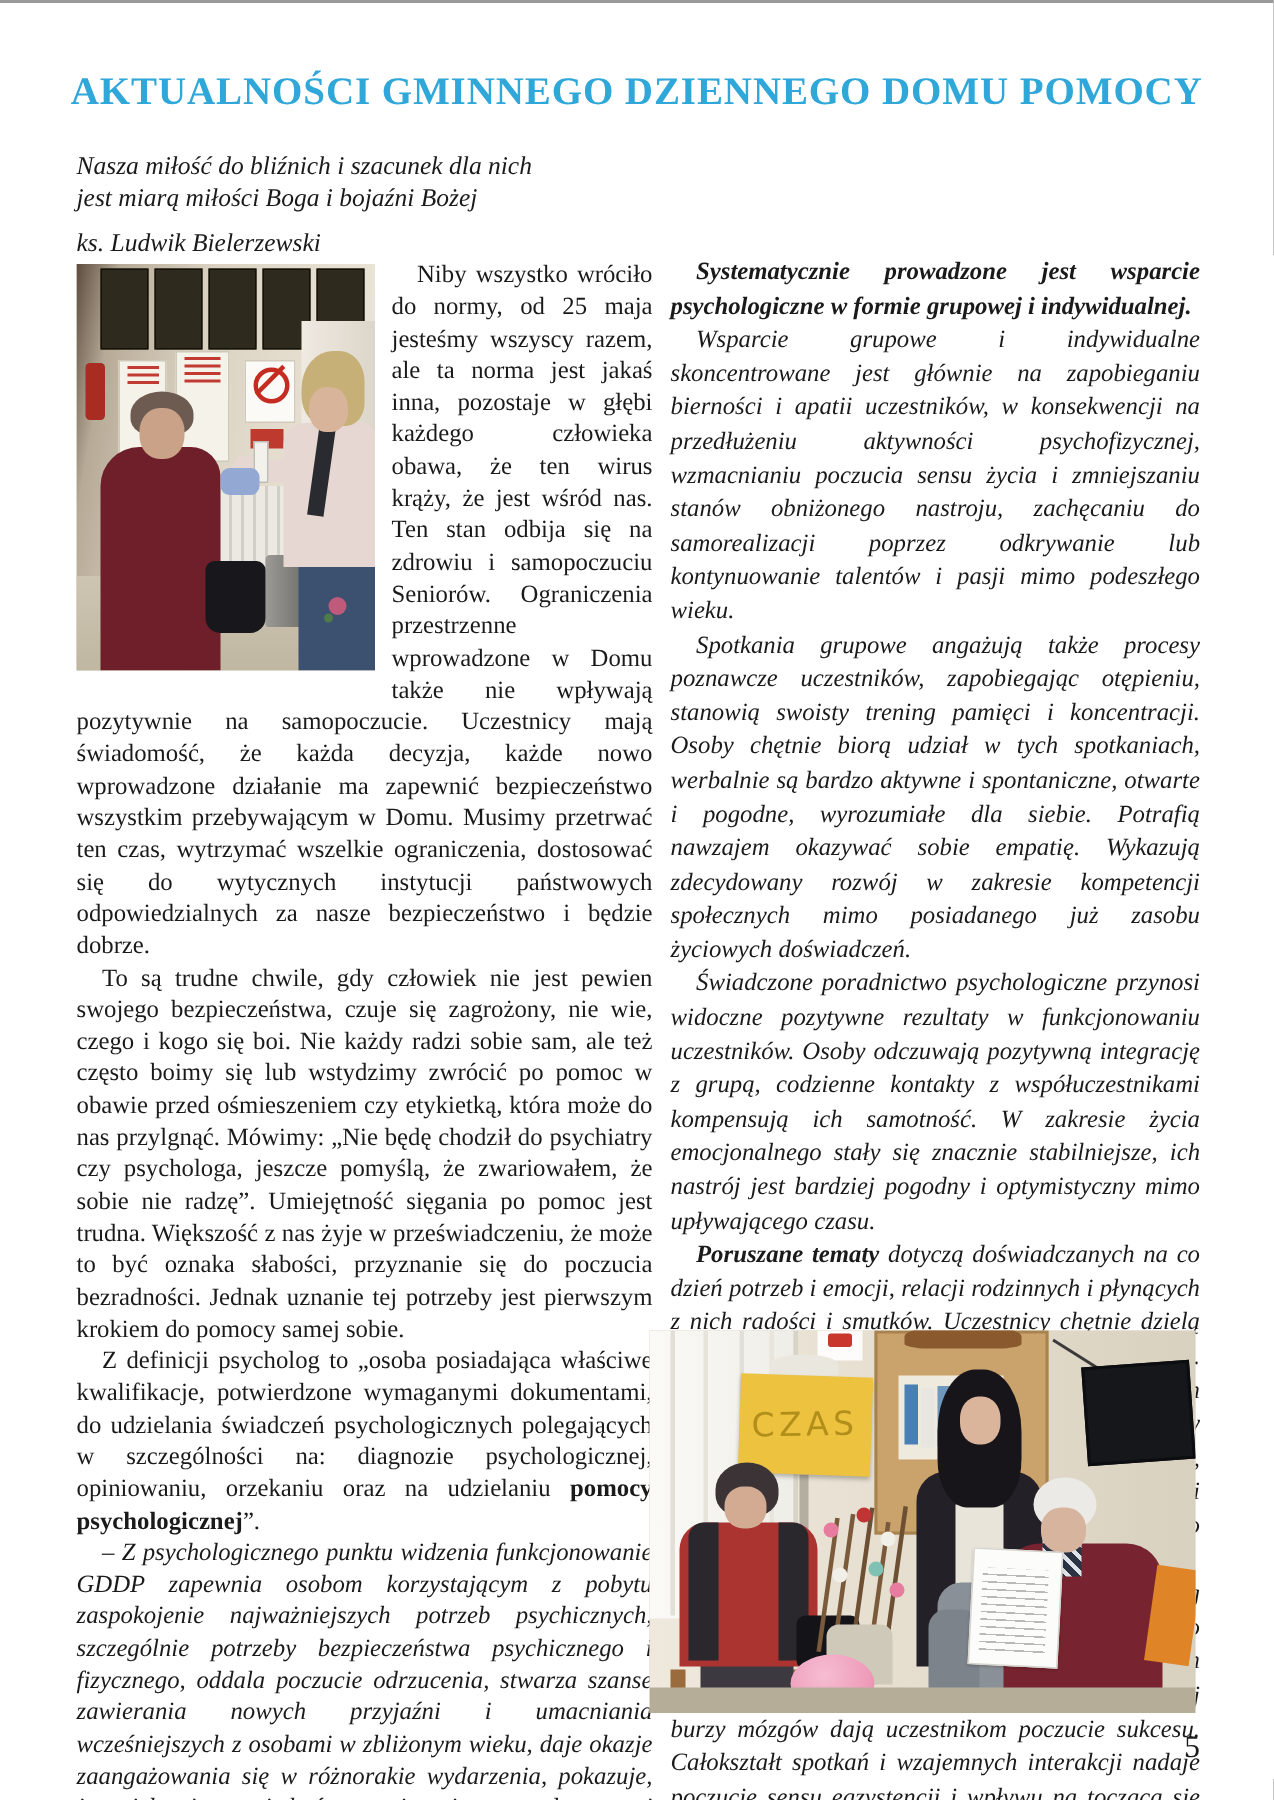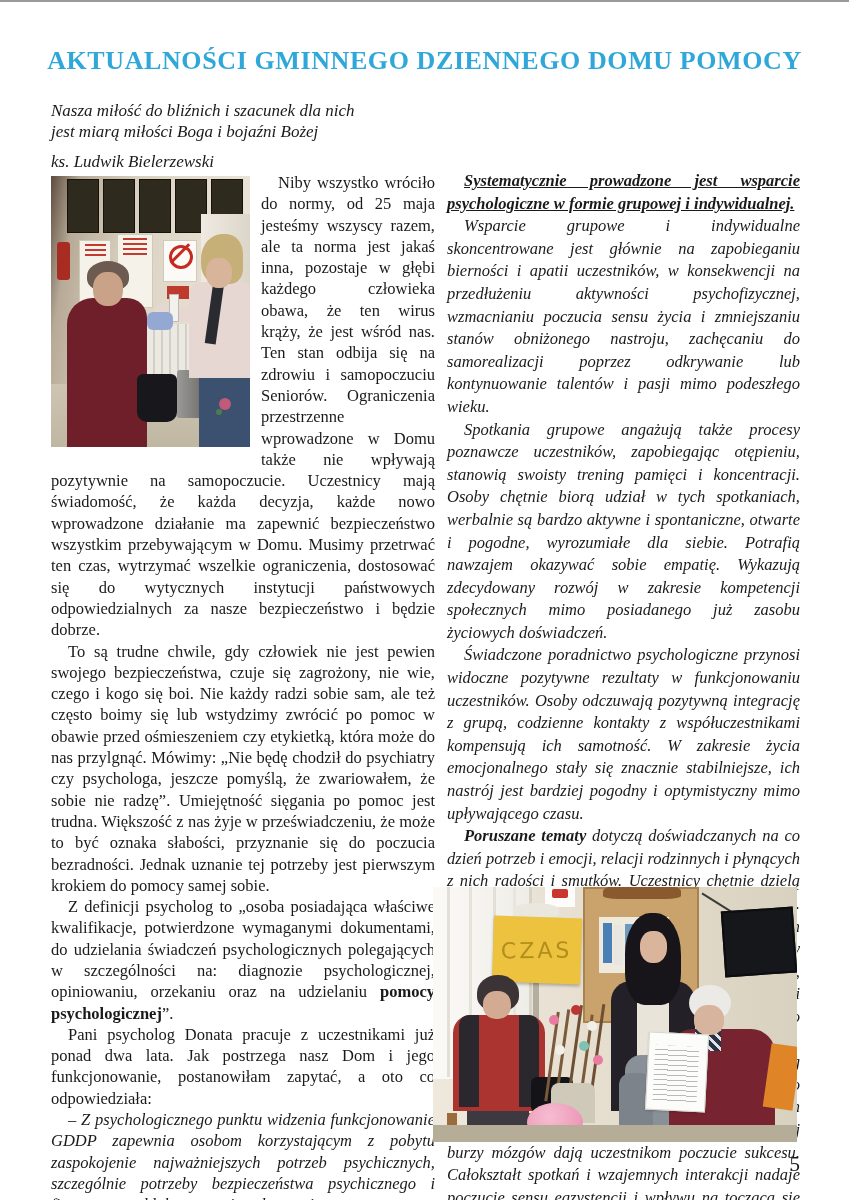--- a/index.html
+++ b/index.html
@@ -13,21 +13,21 @@
   .page-title{
     left:0;top:44px;width:849px;text-align:center;
     font-size:26px;letter-spacing:0.6px;font-weight:bold;
   }
   .epigraph{left:51px;top:98px;width:420px;font-style:italic;font-size:17px;line-height:21px;}
   .epigraph-author{left:51px;top:150px;width:420px;font-style:italic;font-size:17px;}
   .col{text-align:justify;font-size:16.5px;}
   .col p{margin:0;text-indent:17px;}
   #left-col{left:51px;top:170px;width:384px;line-height:21.3px;}
   #right-col{left:447px;top:168px;width:353px;line-height:22.6px;font-style:italic;}
-  .lead-bold{font-weight:bold;text-decoration:underline;}
+  .lead-bold{font-weight:bold;}
   .italic-answer{font-style:italic;}
   b.inline{font-weight:bold;}
   .page-number{left:0;top:1150px;width:800px;text-align:right;font-size:21px;}
   
   .photo{overflow:hidden;background:#d9d0c0;}
   #photo-top{float:left;position:relative;width:199px;height:271px;margin:4px 11px 3px 0;}
   #photo-bottom{left:433px;top:885px;width:364px;height:255px;z-index:5;}
   .shape{position:absolute;}
   
   .p1-wall{left:0;top:0;width:199px;height:271px;
@@ -162,21 +162,20 @@
       <div class="shape p1-woman2-arm"></div>
       <div class="shape p1-bottle"></div>
       <div class="shape p1-glove"></div>
       <div class="shape p1-woman2-hair"></div>
       <div class="shape p1-woman2-face"></div>
     </div>
 
     <p>Niby wszystko wróciło do normy, od 25 maja jesteśmy wszyscy razem, ale ta norma jest jakaś inna, pozostaje w głębi każdego człowieka obawa, że ten wirus krąży, że jest wśród nas. Ten stan odbija się na zdrowiu i samopoczuciu Seniorów. Ograniczenia przestrzenne wprowadzone w Domu także nie wpływają pozytywnie na samopoczucie. Uczestnicy mają świadomość, że każda decyzja, każde nowo wprowadzone działanie ma zapewnić bezpieczeństwo wszystkim przebywającym w Domu. Musimy przetrwać ten czas, wytrzymać wszelkie ograniczenia, dostosować się do wytycznych instytucji państwowych odpowiedzialnych za nasze bezpieczeństwo i będzie dobrze.</p>
     <p>To są trudne chwile, gdy człowiek nie jest pewien swojego bezpieczeństwa, czuje się zagrożony, nie wie, czego i kogo się boi. Nie każdy radzi sobie sam, ale też często boimy się lub wstydzimy zwrócić po pomoc w obawie przed ośmieszeniem czy etykietką, która może do nas przylgnąć. Mówimy: „Nie będę chodził do psychiatry czy psychologa, jeszcze pomyślą, że zwariowałem, że sobie nie radzę”. Umiejętność sięgania po pomoc jest trudna. Większość z nas żyje w przeświadczeniu, że może to być oznaka słabości, przyznanie się do poczucia bezradności. Jednak uznanie tej potrzeby jest pierwszym krokiem do pomocy samej sobie.</p>
     <p><span>Z definicji psycholog to „osoba posiadająca właściwe kwalifikacje, potwierdzone wymaganymi dokumentami, do udzielania świadczeń psychologicznych polegających w szczególności na: diagnozie psychologicznej, opiniowaniu, orzekaniu oraz na udzielaniu </span><b class="inline">pomocy psychologicznej</b><span>”.</span></p>
-    <p>Pani psycholog Donata pracuje z uczestnikami już ponad dwa lata. Jak postrzega nasz Dom i jego funkcjonowanie, postanowiłam zapytać, a oto co odpowiedziała:</p>
     <p class="italic-answer">– Z psychologicznego punktu widzenia funkcjonowanie GDDP zapewnia osobom korzystającym z pobytu zaspokojenie najważniejszych potrzeb psychicznych, szczególnie potrzeby bezpieczeństwa psychicznego i fizycznego, oddala poczucie odrzucenia, stwarza szanse zawierania nowych przyjaźni i umacniania wcześniejszych z osobami w zbliżonym wieku, daje okazje zaangażowania się w różnorakie wydarzenia, pokazuje, że wiek nie musi być ograniczeniem przed nowymi pasjami.</p>
   </div>
 
   <div class="abs col" id="right-col">
     <p class="lead-bold">Systematycznie prowadzone jest wsparcie psychologiczne w formie grupowej i indywidualnej.</p>
     <p>Wsparcie grupowe i indywidualne skoncentrowane jest głównie na zapobieganiu bierności i apatii uczestników, w konsekwencji na przedłużeniu aktywności psychofizycznej, wzmacnianiu poczucia sensu życia i zmniejszaniu stanów obniżonego nastroju, zachęcaniu do samorealizacji poprzez odkrywanie lub kontynuowanie talentów i pasji mimo podeszłego wieku.</p>
     <p>Spotkania grupowe angażują także procesy poznawcze uczestników, zapobiegając otępieniu, stanowią swoisty trening pamięci i koncentracji. Osoby chętnie biorą udział w tych spotkaniach, werbalnie są bardzo aktywne i spontaniczne, otwarte i pogodne, wyrozumiałe dla siebie. Potrafią nawzajem okazywać sobie empatię. Wykazują zdecydowany rozwój w zakresie kompetencji społecznych mimo posiadanego już zasobu życiowych doświadczeń.</p>
     <p>Świadczone poradnictwo psychologiczne przynosi widoczne pozytywne rezultaty w funkcjonowaniu uczestników. Osoby odczuwają pozytywną integrację z grupą, codzienne kontakty z współuczestnikami kompensują ich samotność. W zakresie życia emocjonalnego stały się znacznie stabilniejsze, ich nastrój jest bardziej pogodny i optymistyczny mimo upływającego czasu.</p>
     <p><b class="inline">Poruszane tematy</b><span> dotyczą doświadczanych na co dzień potrzeb i emocji, relacji rodzinnych i płynących z nich radości i smutków. Uczestnicy chętnie dzielą się wspomnieniami, życiowymi sukcesami i błędami. Ochoczo wspominają młodość. Z zaangażowaniem opowiadają o czasach swojej nauki, pracy zawodowej, pasjach i zainteresowaniach, wyjazdach, ale także nie omijają przeżytych „ciężkich czasów” i trudów życia, które niejako „zaprawiły ich do życia”.</span></p>
     <p>Częstym elementem spotkań jest także trening twórczego myślenia pobudzający mózg do intensywnej pracy umysłowej, zapobiegając w ten sposób demencji i apatii. Pozytywne efekty wspólnej burzy mózgów dają uczestnikom poczucie sukcesu. Całokształt spotkań i wzajemnych interakcji nadaje poczucie sensu egzystencji i wpływu na toczącą się rzeczywistość.</p>

